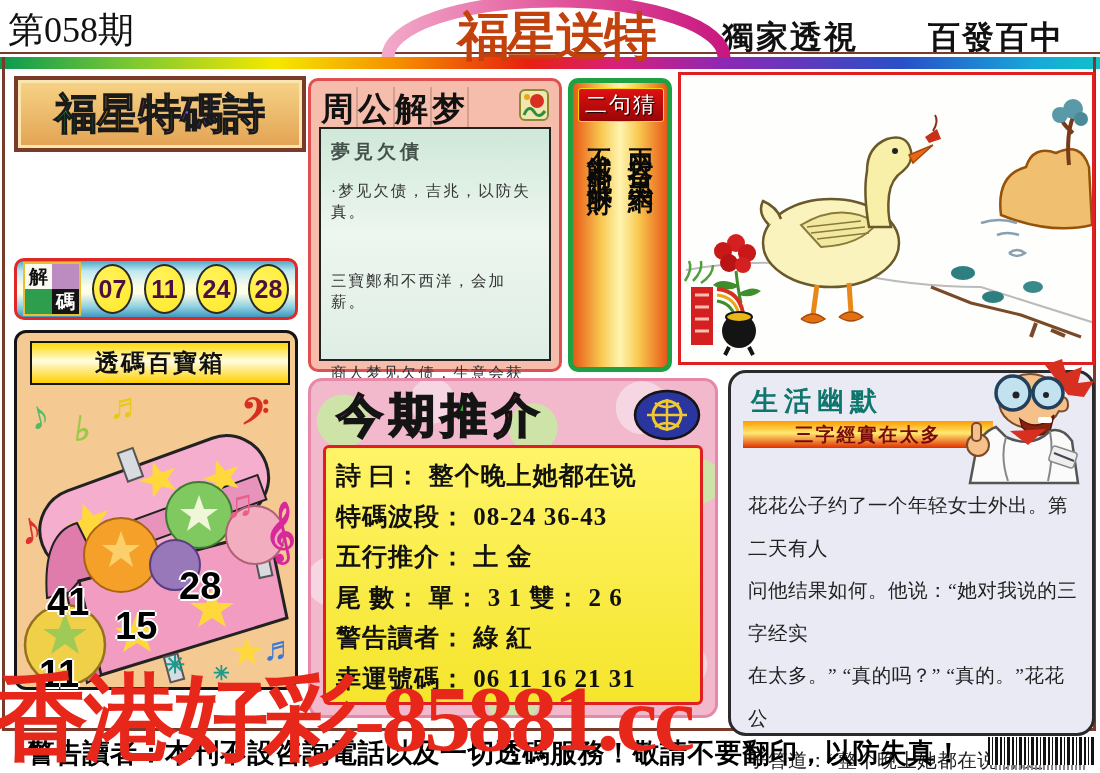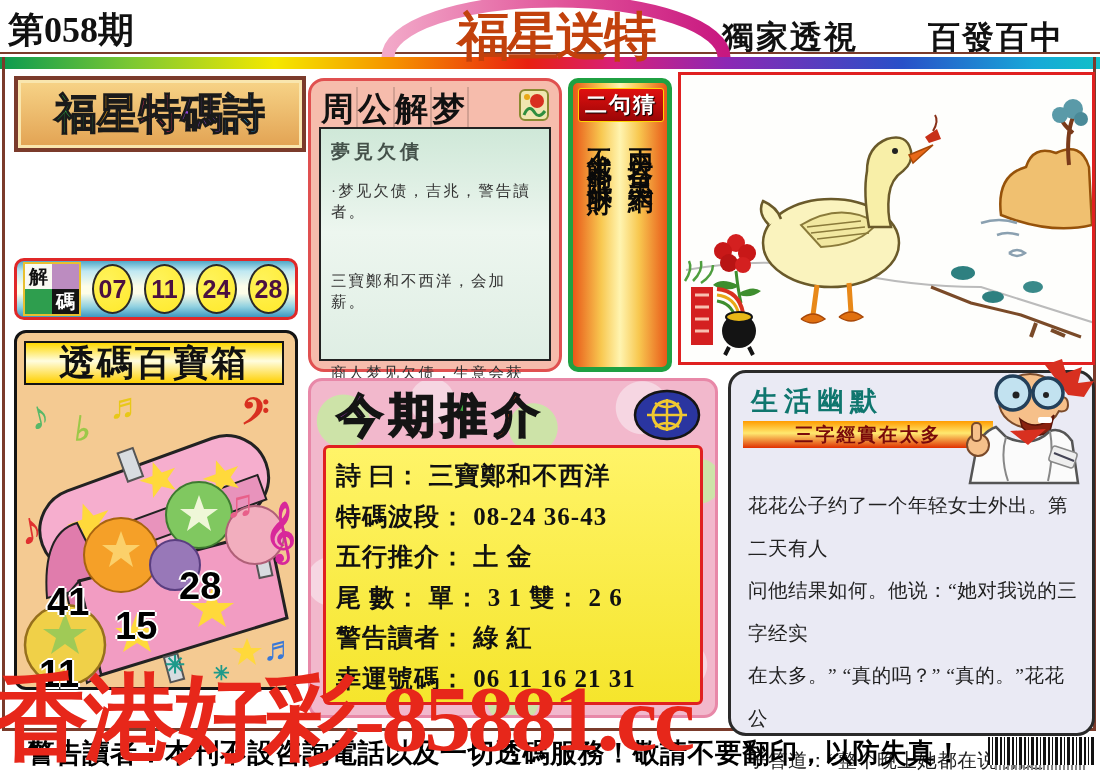--- a/index.html
+++ b/index.html
@@ -2,21 +2,21 @@
 <html><head>
 <meta charset="utf-8">
 <style>
   html,body{margin:0;padding:0;background:#fff;}
   #page{position:relative;width:1100px;height:773px;background:#fff;overflow:hidden;
         font-family:"Liberation Sans",sans-serif;}
   .abs{position:absolute;}
   .serif{font-family:"Liberation Serif",serif;}
 
   
-  #issue{left:8px;top:6px;font-size:36px;font-weight:bold;color:#111;}
+  #issue{left:8px;top:6px;font-size:36px;font-weight:normal;color:#111;}
   #masthead{left:403px;top:2px;width:305px;text-align:center;font-size:52px;font-weight:bold;
             color:#c2410c;letter-spacing:-3px;z-index:3;}
   #slogan-left{left:722px;top:16px;font-size:32px;font-weight:bold;color:#111;letter-spacing:2px;}
   #slogan-right{left:928px;top:16px;font-size:32px;font-weight:bold;color:#111;letter-spacing:2px;}
   #topline{left:0;top:52px;width:1100px;height:2px;background:#7B3B2B;}
   #rainbow{left:0;top:57px;width:1100px;height:12px;
     background:linear-gradient(90deg,#0A9A50 0%,#7DC832 12%,#F5E800 25%,#F59000 36%,#E82010 48%,
                #D8207A 56%,#8C28B4 66%,#2850C8 82%,#18A8D8 94%,#10C0C8 100%);}
   #arch{left:378px;top:0;z-index:2;}
 
@@ -48,51 +48,51 @@
   .bd-tl{background:#FAFAF2;color:#111;}
   .bd-tr{background:#BC8CC0;}
   .bd-bl{background:#2E9E4E;}
   .bd-br{background:#141414;color:#fff;}
   .num-ball{width:46px;height:46px;border-radius:50%;background:radial-gradient(circle at 35% 30%,#FFF35A,#FFE92A);
      border:2.5px solid #2a2a2a;margin-left:11px;display:flex;align-items:center;justify-content:center;
      font-size:25px;font-weight:bold;color:#4B1040;}
 
   #treasure{left:14px;top:330px;width:284px;height:360px;background:#F4CA92;border:3px solid #141414;
      border-radius:12px;box-sizing:border-box;}
-  #treasure-banner{position:absolute;left:7px;top:8px;width:260px;height:44px;
+  #treasure-banner{position:absolute;left:13px;top:8px;width:260px;height:44px;
      background:linear-gradient(180deg,#FFD800,#FFFDE0 45%,#FFD000);border:2.5px solid #141414;
-     display:flex;align-items:center;justify-content:center;font-size:36px;font-weight:bold;
+     display:flex;align-items:center;justify-content:center;font-size:24px;font-weight:bold;
      font-family:"Liberation Serif",serif;color:#111;letter-spacing:2px;box-sizing:border-box;}
   .ball-num{position:absolute;font-size:38px;font-weight:bold;color:#000;z-index:5;
      text-shadow:-2px 0 #fff,2px 0 #fff,0 -2px #fff,0 2px #fff;}
   .mnote{position:absolute;font-weight:bold;z-index:4;}
 
   
   #dream{left:308px;top:78px;width:254px;height:294px;background:#F6BCAC;border:3px solid #E05050;
-     border-radius:16px;box-sizing:border-box;}
+     border-radius:10px;box-sizing:border-box;}
   #dream-title{position:absolute;left:10px;top:6px;font-size:33px;font-weight:bold;color:#111;
      font-family:"Liberation Serif",serif;letter-spacing:4px;
      background:repeating-linear-gradient(90deg,transparent 0 35px,#00000026 35px 37px);}
   #dream-inner{position:absolute;left:8px;top:46px;width:232px;height:234px;
      background:linear-gradient(180deg,#CFE8D8,#EDF6EF 45%,#DFEEE4);border:2px solid #222;
      box-sizing:border-box;padding:10px 10px 0 10px;}
   #dream-heading{font-size:19px;font-weight:bold;color:#44514A;letter-spacing:4px;
      font-family:"Liberation Serif",serif;}
   .dream-entry{font-size:15.5px;color:#333;font-family:"Liberation Serif",serif;letter-spacing:2px;}
   #dream-e0{margin-top:16px;}
   #dream-e1{margin-top:48px;}
   #dream-e2{margin-top:50px;}
 
   
   #guess{left:568px;top:78px;width:104px;height:294px;border:5px solid #1FA042;border-radius:10px;
      background:linear-gradient(90deg,#E85818,#F8C850 30%,#FFF4B0 50%,#F8C850 70%,#E85818);
      box-sizing:border-box;}
   #guess-title{position:absolute;left:5px;top:5px;width:84px;height:32px;
      background:linear-gradient(180deg,#E01010,#9A0606);border:1px solid #FFD700;border-radius:3px;
-     display:flex;align-items:center;justify-content:center;font-size:22px;font-weight:bold;color:#fff;
+     display:flex;align-items:center;justify-content:center;font-size:22px;font-weight:normal;color:#fff;
      text-shadow:1px 1px 1px #000;letter-spacing:2px;}
   .vline{position:absolute;writing-mode:vertical-rl;font-size:25px;font-weight:bold;color:#0a0a0a;
      font-family:"Liberation Serif",serif;letter-spacing:7px;top:46px;}
   #guess-right{right:10px;}
   #guess-left{left:10px;}
 
   
   #picture{left:678px;top:72px;width:417px;height:293px;background:#FEFEFC;border:3px solid #E02020;
      box-sizing:border-box;}
 
@@ -243,21 +243,21 @@
   <div class="abs" id="dream">
     <div id="dream-title">周公解梦</div>
     <svg style="position:absolute;right:10px;top:8px;" width="30" height="32" viewBox="0 0 30 32">
       <rect x="1" y="1" width="28" height="30" rx="5" fill="#F0E6B0" stroke="#8A8A30" stroke-width="2"></rect>
       <circle cx="18" cy="12" r="7" fill="#D83020"></circle>
       <path d="M5,26 Q10,14 16,24 Q20,30 26,22" fill="none" stroke="#2E8E3E" stroke-width="3"></path>
       <circle cx="8" cy="8" r="3" fill="#E8A818"></circle>
     </svg>
     <div id="dream-inner">
       <div id="dream-heading">夢見欠債</div>
-      <div class="dream-entry" id="dream-e0">·梦见欠债，吉兆，警告讀者。</div>
+      <div class="dream-entry" id="dream-e0">·梦见欠债，吉兆，以防失真。</div>
       <div class="dream-entry" id="dream-e1">三寶鄭和不西洋，会加薪。</div>
       <div class="dream-entry" id="dream-e2">商人梦见欠债，生意会获利</div>
     </div>
   </div>
 
   <div class="abs" id="guess">
     <div id="guess-title">二句猜</div>
     <div class="vline" id="guess-right">兩天打魚三天網</div>
     <div class="vline" id="guess-left">不餓不飽祇求財</div>
   </div>
@@ -320,21 +320,21 @@
       <span class="r1">期</span>
       <span class="r2">推</span>
       <span class="r3">介</span>
     </div>
     <svg style="position:absolute;right:14px;top:8px;" width="68" height="52" viewBox="0 0 68 52">
       <ellipse cx="34" cy="26" rx="32" ry="24" fill="#2A35A0" stroke="#141414" stroke-width="2.5"></ellipse>
       <circle cx="34" cy="26" r="14" fill="none" stroke="#F0C830" stroke-width="3"></circle>
       <path d="M14,26 H54 M34,10 V42 M22,14 Q34,22 46,14 M22,38 Q34,30 46,38" fill="none" stroke="#F0C830" stroke-width="2.5"></path>
     </svg>
     <div id="recommend-box">
-      <div class="rec-line">詩 曰： 三寶鄭和不西洋</div>
+      <div class="rec-line">詩 曰： 整个晚上她都在说</div>
       <div class="rec-line">特碼波段： 08-24 36-43</div>
       <div class="rec-line">五行推介：  土 金</div>
       <div class="rec-line">尾 數： 單： 3 1  雙： 2 6</div>
       <div class="rec-line">警告讀者：  綠 紅</div>
       <div class="rec-line">幸運號碼： 06 11 16 21 31</div>
     </div>
   </div>
 
   <div class="abs" id="humor">
     <div id="humor-title">生活幽默</div>

